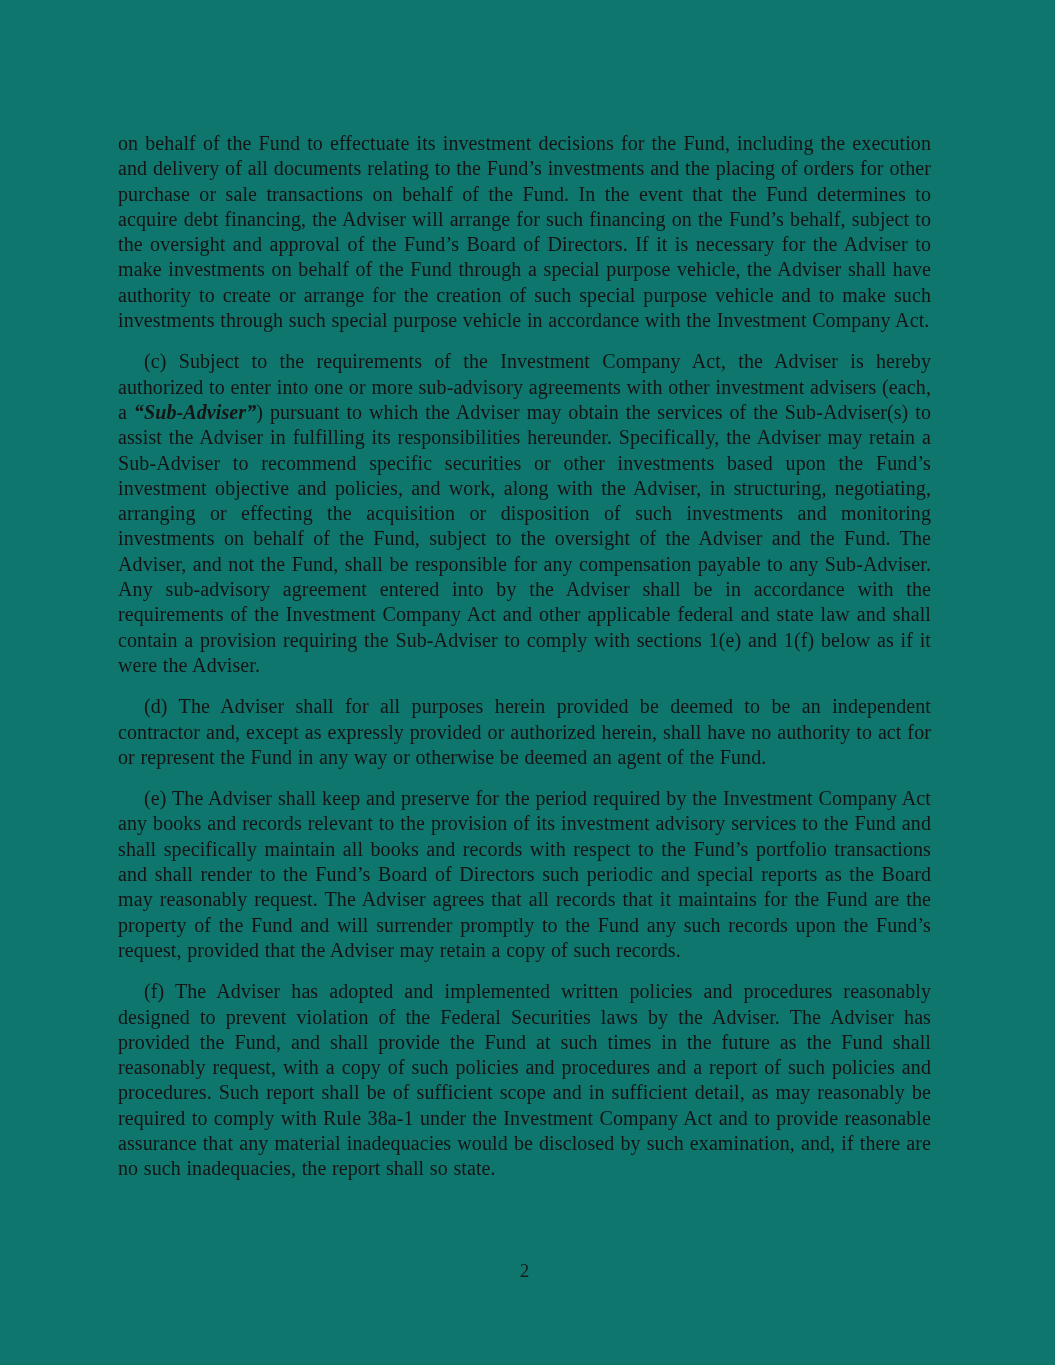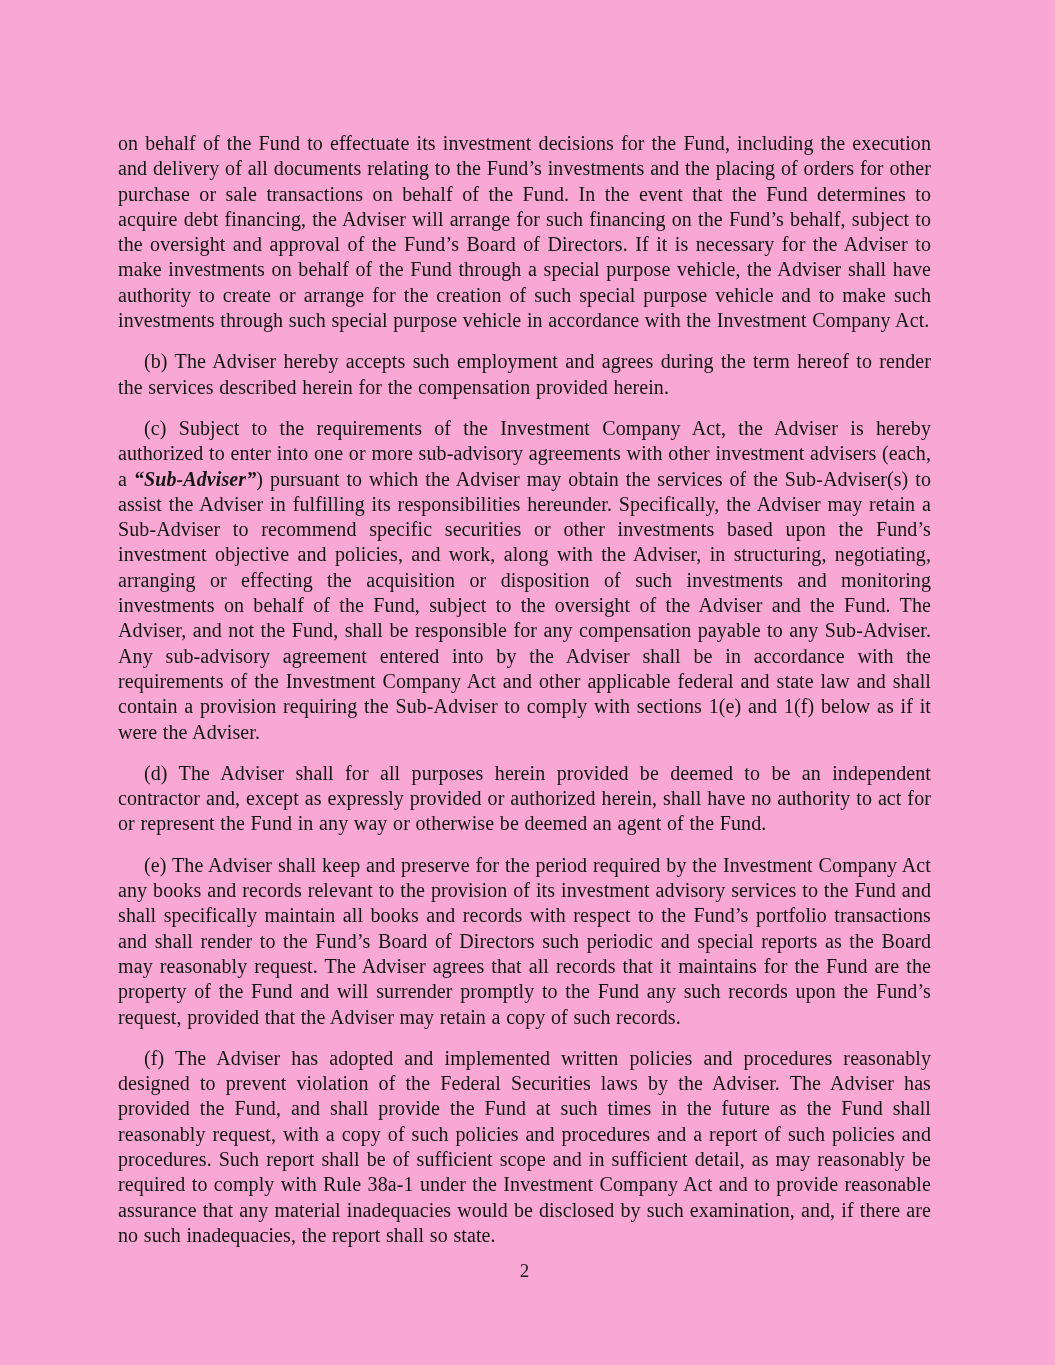--- a/index.html
+++ b/index.html
@@ -4,21 +4,21 @@
 <style>
   html, body {
     margin: 0;
     padding: 0;
     background: #ffffff;
   }
   .page {
     position: relative;
     width: 1055px;
     height: 1365px;
-    background: #f9a8d4;
+    background: #0f766e;
     overflow: hidden;
     font-family: "Liberation Serif", "DejaVu Serif", serif;
     color: #141414;
   }
   .text-block {
     position: absolute;
     left: 118px;
     top: 131px;
     width: 813px;
   }
@@ -49,21 +49,20 @@
   }
 </style>
 </head>
 <body>
 
 <div class="page">
   <div class="text-block">
 
     <p class="para">on behalf of the Fund to effectuate its investment decisions for the Fund, including the execution and delivery of all documents relating to the Fund’s investments and the placing of orders for other purchase or sale transactions on behalf of the Fund. In the event that the Fund determines to acquire debt financing, the Adviser will arrange for such financing on the Fund’s behalf, subject to the oversight and approval of the Fund’s Board of Directors. If it is necessary for the Adviser to make investments on behalf of the Fund through a special purpose vehicle, the Adviser shall have authority to create or arrange for the creation of such special purpose vehicle and to make such investments through such special purpose vehicle in accordance with the Investment Company Act.</p>
 
-    <p class="para indent">(b) The Adviser hereby accepts such employment and agrees during the term hereof to render the services described herein for the compensation provided herein.</p>
 
     <p class="para indent"><span>(c) Subject to the requirements of the Investment Company Act, the Adviser is hereby authorized to enter into one or more sub-advisory agreements with other investment advisers (each, a </span><span class="defined-term">“Sub-Adviser”</span><span>) pursuant to which the Adviser may obtain the services of the Sub-Adviser(s) to assist the Adviser in fulfilling its responsibilities hereunder. Specifically, the Adviser may retain a Sub-Adviser to recommend specific securities or other investments based upon the Fund’s investment objective and policies, and work, along with the Adviser, in structuring, negotiating, arranging or effecting the acquisition or disposition of such investments and monitoring investments on behalf of the Fund, subject to the oversight of the Adviser and the Fund. The Adviser, and not the Fund, shall be responsible for any compensation payable to any Sub-Adviser. Any sub-advisory agreement entered into by the Adviser shall be in accordance with the requirements of the Investment Company Act and other applicable federal and state law and shall contain a provision requiring the Sub-Adviser to comply with sections 1(e) and 1(f) below as if it were the Adviser.</span></p>
 
     <p class="para indent">(d) The Adviser shall for all purposes herein provided be deemed to be an independent contractor and, except as expressly provided or authorized herein, shall have no authority to act for or represent the Fund in any way or otherwise be deemed an agent of the Fund.</p>
 
     <p class="para indent">(e) The Adviser shall keep and preserve for the period required by the Investment Company Act any books and records relevant to the provision of its investment advisory services to the Fund and shall specifically maintain all books and records with respect to the Fund’s portfolio transactions and shall render to the Fund’s Board of Directors such periodic and special reports as the Board may reasonably request. The Adviser agrees that all records that it maintains for the Fund are the property of the Fund and will surrender promptly to the Fund any such records upon the Fund’s request, provided that the Adviser may retain a copy of such records.</p>
 
     <p class="para indent">(f) The Adviser has adopted and implemented written policies and procedures reasonably designed to prevent violation of the Federal Securities laws by the Adviser. The Adviser has provided the Fund, and shall provide the Fund at such times in the future as the Fund shall reasonably request, with a copy of such policies and procedures and a report of such policies and procedures. Such report shall be of sufficient scope and in sufficient detail, as may reasonably be required to comply with Rule 38a-1 under the Investment Company Act and to provide reasonable assurance that any material inadequacies would be disclosed by such examination, and, if there are no such inadequacies, the report shall so state.</p>
 
   </div>

